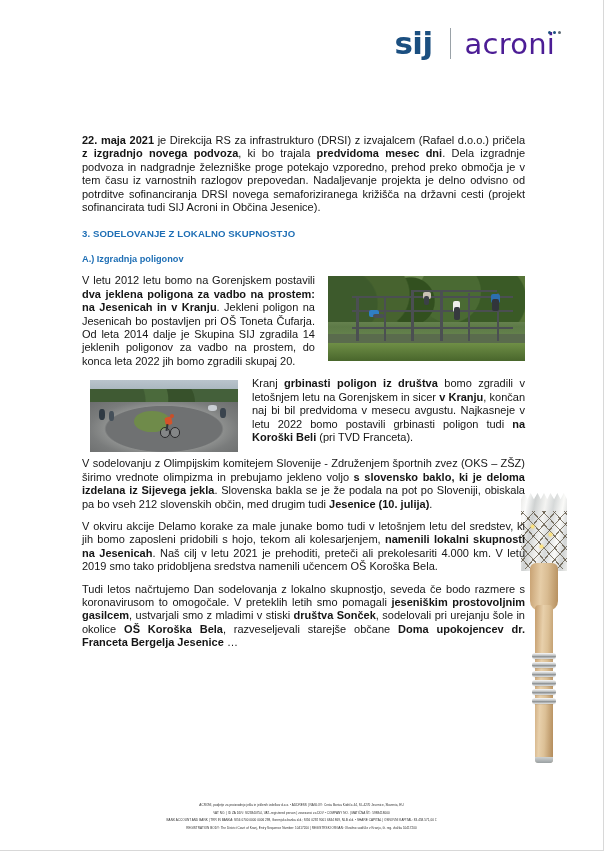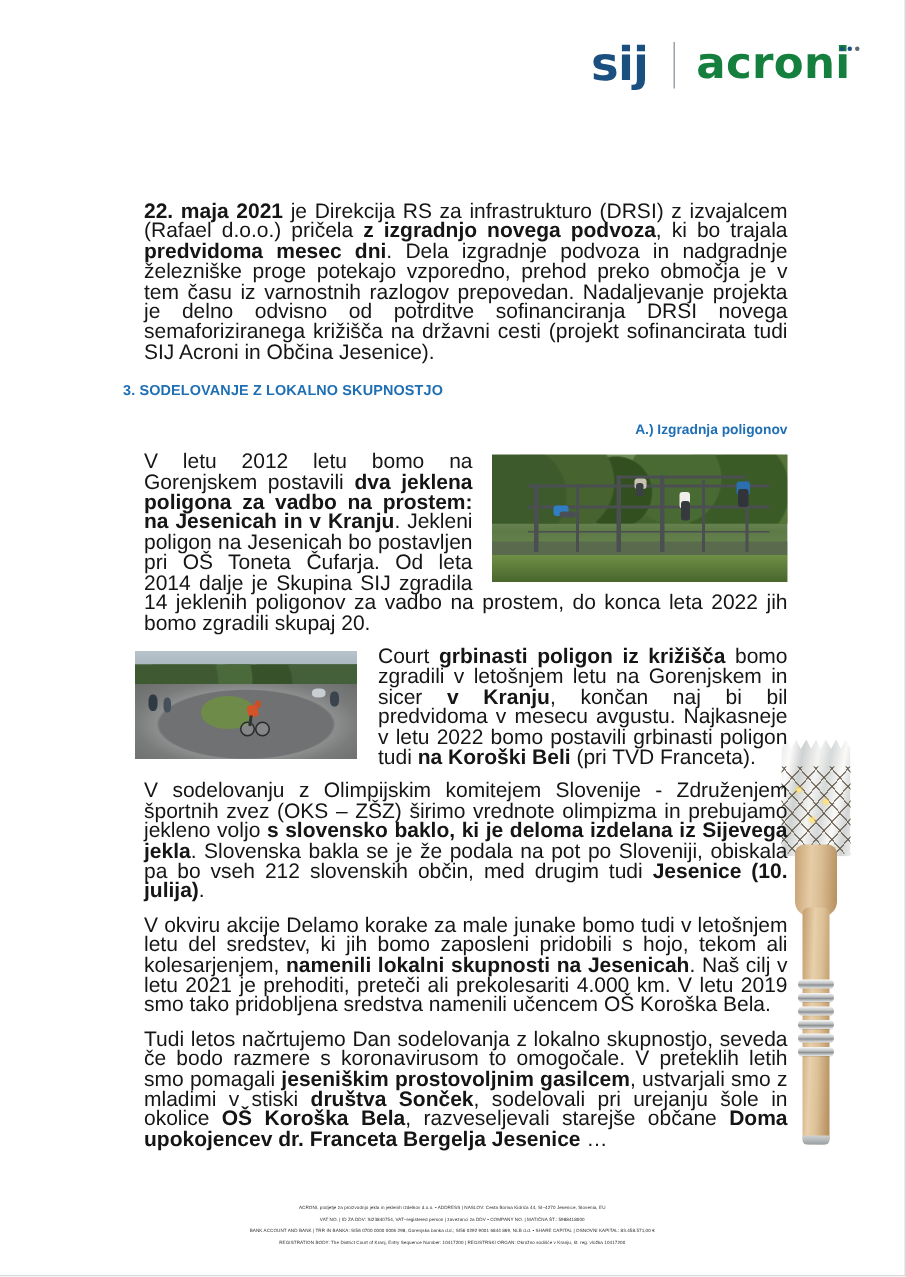--- a/index.html
+++ b/index.html
@@ -15,22 +15,22 @@
     border-right:1px solid #d8d8d8;
     border-bottom:1px solid #d8d8d8;
     box-sizing:border-box;
   }
 
   
   .header{
     position:absolute;top:0;left:0;right:0;height:118px;
   }
   .logo{
-    position:absolute;right:36px;top:28px;
-    display:flex;align-items:flex-start;gap:7px;
+    position:absolute;right:48px;top:28px;
+    display:flex;align-items:flex-end;gap:7px;
     user-select:none;
   }
   .logo-sij{
     position:relative;
     font-family:"DejaVu Sans","Liberation Sans",sans-serif;
     font-weight:700;font-size:31px;letter-spacing:-0.5px;
     color:#1b4f80;line-height:1;
   }
   .logo-dots{
     position:absolute;right:-6px;top:3px;
@@ -41,45 +41,44 @@
     background:#1b4f80;top:0;
   }
   .logo-dots i:nth-child(1){left:0;}
   .logo-dots i:nth-child(2){left:5px;}
   .logo-dots i:nth-child(3){left:10px;background:#5d6a74;}
   .logo-sep{
     width:1px;height:31px;background:#9aa2a8;margin:0 7px 0 10px;
   }
   .logo-acroni{
     font-family:"DejaVu Sans","Liberation Sans",sans-serif;
-    font-weight:700;font-size:29px;color:#15803d;line-height:1;
+    font-weight:400;font-size:29px;color:#4c1d95;line-height:1;
     letter-spacing:0.2px;
   }
 
   
   .content{
     position:absolute;left:82px;right:78px;top:134px;
   }
   p.body{
-    margin:0 0 9px 14px;
-    font-size:14px;line-height:13.4px;
+    margin:0 0 9px 0;
+    font-size:11px;line-height:13.4px;
     text-align:justify;
     color:#151515;
   }
   p.body b{font-weight:700;}
   h2.section{
     margin:13px 0 10px 0;
     font-size:9.6px;line-height:13px;font-weight:700;
     color:#1f6fb5;letter-spacing:0.1px;
   }
   h3.sub{
     margin:13px 0 9px 0;
     font-size:9.2px;line-height:12px;font-weight:700;
     color:#1f6fb5;
-    text-align:right;
   }
 
   
   .figure{
     overflow:hidden;background:#cfd4d1;
     border:0;
   }
   .fig-gym{
     float:right;width:197px;height:85px;margin:2px 0 4px 13px;
     position:relative;
@@ -268,21 +267,21 @@
       <div class="pt-spec" style="left:80%;top:35%;width:9px;height:6px;background:#c9ced3;"></div>
       <div class="pt-rider">
         <div class="wheel w1"></div>
           <div class="wheel w2"></div>
         <div class="torso"></div>
           <div class="head"></div>
           <div class="leg"></div>
       </div>
     </div>
 
-    <p class="body"><span>Court </span><b>grbinasti poligon iz križišča</b><span> bomo zgradili v letošnjem letu na Gorenjskem in sicer </span><b>v Kranju</b><span>, končan naj bi bil predvidoma v mesecu avgustu. Najkasneje v letu 2022 bomo postavili grbinasti poligon tudi </span><b>na Koroški Beli</b><span> (pri TVD Franceta).</span></p>
+    <p class="body"><span>Kranj </span><b>grbinasti poligon iz društva</b><span> bomo zgradili v letošnjem letu na Gorenjskem in sicer </span><b>v Kranju</b><span>, končan naj bi bil predvidoma v mesecu avgustu. Najkasneje v letu 2022 bomo postavili grbinasti poligon tudi </span><b>na Koroški Beli</b><span> (pri TVD Franceta).</span></p>
     <div class="clear"></div>
 
     <p class="body"><span>V sodelovanju z Olimpijskim komitejem Slovenije - Združenjem športnih zvez (OKS – ZŠZ) širimo vrednote olimpizma in prebujamo jekleno voljo </span><b>s slovensko baklo, ki je deloma izdelana iz Sijevega jekla</b><span>. Slovenska bakla se je že podala na pot po Sloveniji, obiskala pa bo vseh 212 slovenskih občin, med drugim tudi </span><b>Jesenice (10. julija)</b><span>.</span></p>
 
     <p class="body"><span>V okviru akcije Delamo korake za male junake bomo tudi v letošnjem letu del sredstev, ki jih bomo zaposleni pridobili s hojo, tekom ali kolesarjenjem, </span><b>namenili lokalni skupnosti na Jesenicah</b><span>. Naš cilj v letu 2021 je prehoditi, preteči ali prekolesariti 4.000 km. V letu 2019 smo tako pridobljena sredstva namenili učencem OŠ Koroška Bela.</span></p>
 
     <p class="body"><span>Tudi letos načrtujemo Dan sodelovanja z lokalno skupnostjo, seveda če bodo razmere s koronavirusom to omogočale. V preteklih letih smo pomagali </span><b>jeseniškim prostovoljnim gasilcem</b><span>, ustvarjali smo z mladimi v stiski </span><b>društva Sonček</b><span>, sodelovali pri urejanju šole in okolice </span><b>OŠ Koroška Bela</b><span>, razveseljevali starejše občane </span><b>Doma upokojencev dr. Franceta Bergelja Jesenice</b><span> …</span></p>
 
   </div>
 

